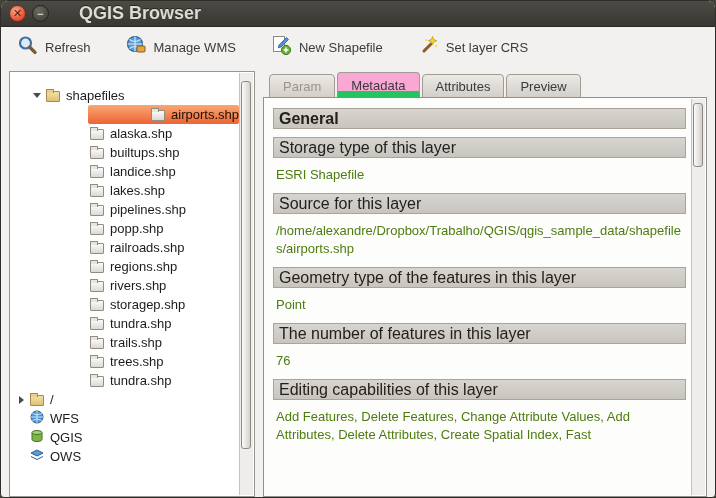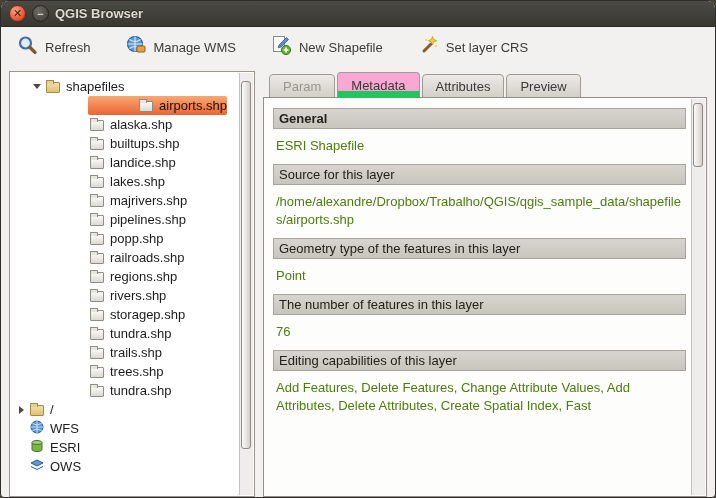--- a/index.html
+++ b/index.html
@@ -11,35 +11,35 @@
 
   
   .titlebar { height: 26px; flex: 0 0 auto; background: linear-gradient(#4c4a45, #393732);
               display: flex; align-items: center; padding: 0 8px; border-bottom: 1px solid #2c2a26; }
   .win-btn { width: 17px; height: 17px; border-radius: 50%; margin-right: 6px; display: flex;
              align-items: center; justify-content: center; font-size: 11px; font-weight: bold; cursor: default; }
   .win-btn.close { background: radial-gradient(circle at 35% 30%, #f4a38b, #df4b28 75%);
                    border: 1px solid #7e2714; color: #591708; }
   .win-btn.min { background: radial-gradient(circle at 35% 30%, #6d6a62, #46443e 75%);
                  border: 1px solid #26241f; color: #d6d2c9; }
-  .title { color: #dfdbd3; font-weight: bold; font-size: 13px; text-shadow: 0 -1px 0 #26241f; }
+  .title { color: #dfdbd3; font-weight: bold; font-size: 18px; margin-left: 24px; text-shadow: 0 -1px 0 #26241f; }
 
   
   .toolbar { height: 40px; flex: 0 0 auto; display: flex; align-items: center; padding: 0 10px; gap: 24px; }
   .tbtn { display: flex; align-items: center; gap: 7px; padding: 3px 5px; border-radius: 3px; }
   .tbtn .lbl { font-size: 13px; color: #3b3b3b; white-space: nowrap; }
   .tbtn svg { flex: 0 0 auto; }
 
   
   .main { flex: 1; display: flex; padding: 4px 8px 0 8px; gap: 8px; overflow: hidden; }
 
   
   .left-panel { width: 246px; flex: 0 0 auto; background: #ffffff; border: 1px solid #9a958e;
                 position: relative; overflow: hidden; }
-  .tree { padding-top: 5px; margin-right: 27px; }
+  .tree { padding-top: 14px; margin-right: 15px; }
   .tree-item { height: 19px; display: flex; align-items: center; font-size: 13px; color: #1c1c1c; }
   .tree-item.d0 { padding-left: 4px; }
   .tree-item.d1 { padding-left: 20px; }
   .tree-item.d2 { padding-left: 78px; }
   .row-body { display: flex; align-items: center; gap: 6px; flex: 1; height: 19px; padding-left: 2px; border-radius: 2px; }
   .tree-item.selected .row-body { background: linear-gradient(#f9a873, #ec6434); color: #1d1006; justify-content: flex-end; }
   .expander { width: 14px; display: flex; justify-content: center; align-items: center; flex: 0 0 auto; }
   .tri-down { width: 0; height: 0; border-left: 4px solid transparent; border-right: 4px solid transparent;
               border-top: 5px solid #4c4a45; }
   .tri-right { width: 0; height: 0; border-top: 4px solid transparent; border-bottom: 4px solid transparent;
@@ -56,21 +56,21 @@
   .right-panel { flex: 1; display: flex; flex-direction: column; overflow: hidden; }
   .tabs { display: flex; padding-left: 6px; height: 26px; align-items: flex-end; flex: 0 0 auto; }
   .tab { height: 24px; line-height: 23px; padding: 0 13px; font-size: 13px; color: #3a3a3a;
          background: linear-gradient(#eceae6, #d3cfc9); border: 1px solid #a09b93;
          border-radius: 4px 4px 0 0; margin-right: 2px; margin-bottom: -1px; position: relative; }
   .tab.active { background: #f9a8d4; border-bottom: 7px solid #22c55e; height: 26px; line-height: 25px; z-index: 2; }
   .tab.disabled { color: #9a958d; }
   .content-frame { flex: 1; border: 1px solid #958f88; background: #fdfdfc; position: relative; overflow: hidden; }
   .md-content { padding: 10px 4px 0 9px; margin-right: 16px; overflow: hidden; }
   .md-section, .md-header { background: linear-gradient(#d8d5d0, #c8c4be); border: 1px solid #a9a39b;
-         height: 21px; line-height: 19px; padding: 0 5px; font-size: 13px; margin-bottom: 8px; color: #24211d; }
+         height: 21px; line-height: 19px; padding: 0 5px; font-size: 16px; margin-bottom: 8px; color: #24211d; }
   .md-section { font-weight: bold; }
   .md-value { font-size: 13px; line-height: 18px; margin: 0 2px 9px 3px; color: #4d7c0f; }
   .break { word-break: break-all; }
 
   
   .sb { position: absolute; top: 1px; bottom: 1px; right: 1px; width: 14px; background: #eeedeb;
         border-left: 1px solid #c6c2bc; }
   .thumb { position: absolute; left: 1px; width: 10px; border: 1px solid #8e8a83; border-radius: 3px;
            background: linear-gradient(to right, #fcfbfa, #d4d0ca); }
   .left-panel .thumb { top: 8px; height: 368px; }
@@ -172,26 +172,20 @@
         </div>
         <div class="tree-item d2">
           <div class="row-body">
               <span class="fold gray"></span>
               <span>lakes.shp</span>
             </div>
         </div>
         <div class="tree-item d2">
           <div class="row-body">
               <span class="fold gray"></span>
-              <span>majrivers.shp</span>
-            </div>
-        </div>
-        <div class="tree-item d2">
-          <div class="row-body">
-              <span class="fold gray"></span>
               <span>pipelines.shp</span>
             </div>
         </div>
         <div class="tree-item d2">
           <div class="row-body">
               <span class="fold gray"></span>
               <span>popp.shp</span>
             </div>
         </div>
         <div class="tree-item d2">
@@ -267,21 +261,21 @@
         </div>
         <div class="tree-item d0">
           <span class="expander"></span>
           <div class="row-body">
             <span>
               <svg width="14" height="14" viewBox="0 0 14 14">
                   <path d="M2 3.5 v7 c0 1.2 2.2 2 5 2 s5 -.8 5 -2 v-7" fill="#79b743" stroke="#47702a"></path>
                   <ellipse cx="7" cy="3.5" rx="5" ry="2" fill="#a3d27a" stroke="#47702a"></ellipse>
                 </svg>
             </span>
-            <span>ESRI</span>
+            <span>QGIS</span>
           </div>
         </div>
         <div class="tree-item d0">
           <span class="expander"></span>
           <div class="row-body">
             <span>
               <svg width="14" height="14" viewBox="0 0 14 14">
                   <path d="M7 2 l6 3 -6 3 -6 -3 z" fill="#5b9bd5" stroke="#2a5c90"></path>
                   <path d="M1 8.5 l6 3 6 -3" fill="none" stroke="#2a5c90"></path>
                 </svg>
@@ -300,20 +294,21 @@
       <div class="tabs">
         <div class="tab disabled">Param</div>
         <div class="tab active">Metadata</div>
         <div class="tab">Attributes</div>
         <div class="tab">Preview</div>
       </div>
 
       <div class="content-frame">
         <div class="md-content">
           <div class="md-section">General</div>
+          <div class="md-header">Storage type of this layer</div>
           <div class="md-value">ESRI Shapefile</div>
           <div class="md-header">Source for this layer</div>
           <div class="md-value break">/home/alexandre/Dropbox/Trabalho/QGIS/qgis_sample_data/shapefiles/airports.shp</div>
           <div class="md-header">Geometry type of the features in this layer</div>
           <div class="md-value">Point</div>
           <div class="md-header">The number of features in this layer</div>
           <div class="md-value">76</div>
           <div class="md-header">Editing capabilities of this layer</div>
           <div class="md-value">Add Features, Delete Features, Change Attribute Values, Add Attributes, Delete Attributes, Create Spatial Index, Fast</div>
         </div>

